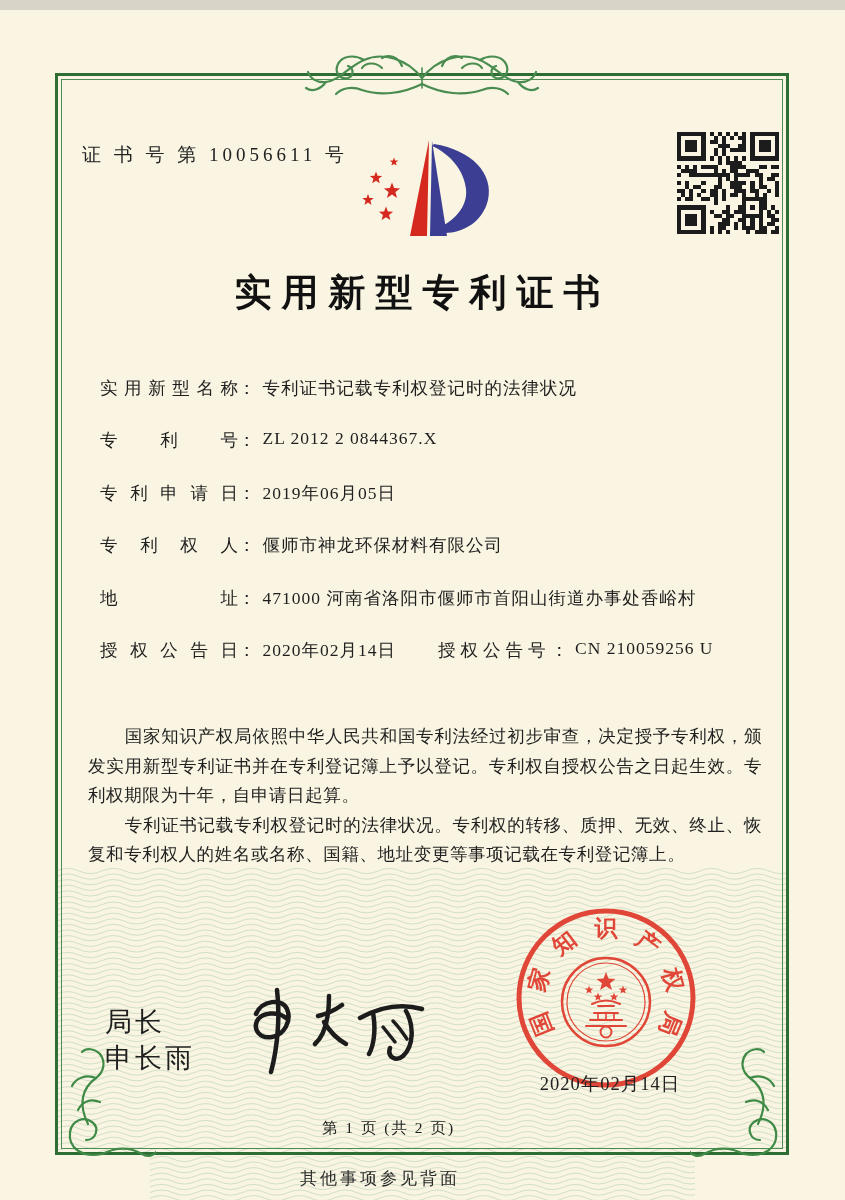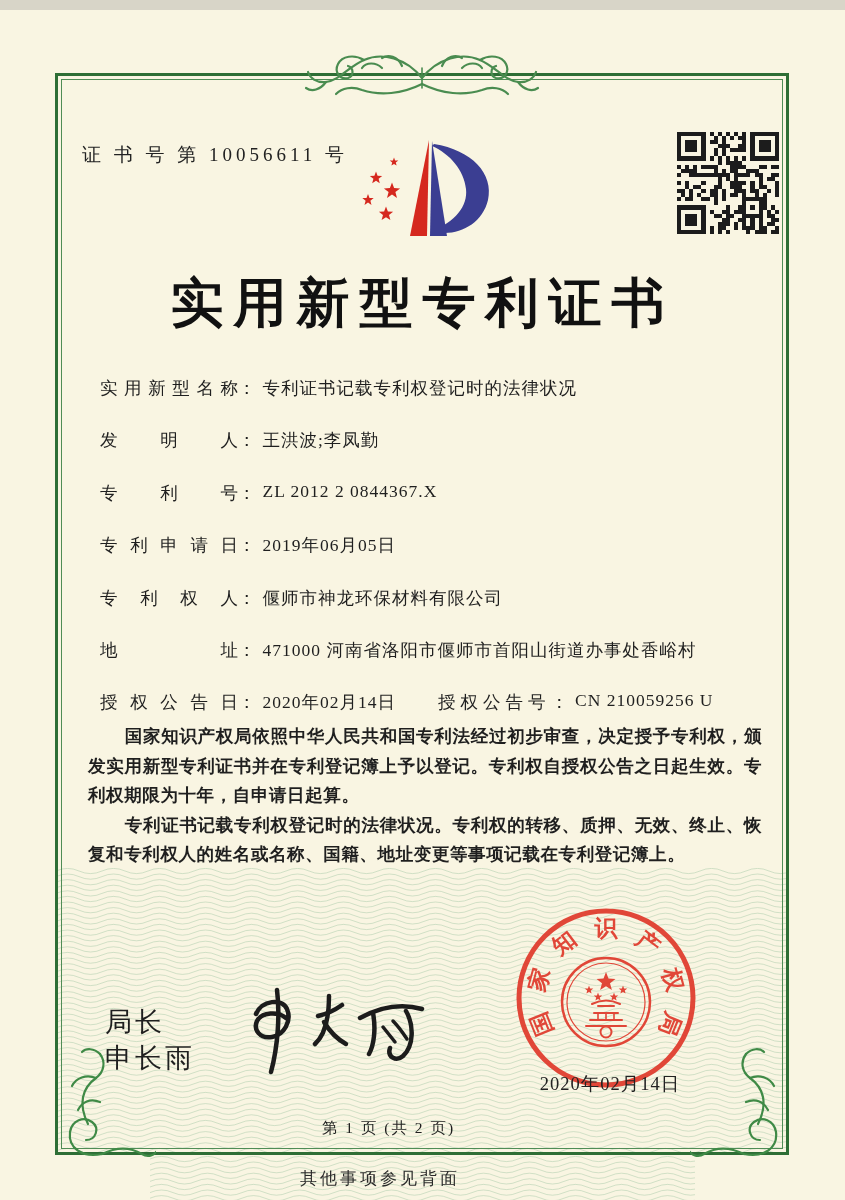--- a/index.html
+++ b/index.html
@@ -5,33 +5,33 @@
   html,body{margin:0;padding:0;background:#d8d5c8;}
   .page{position:relative;width:845px;height:1200px;margin:10px auto;background:#f9f5e2;
         overflow:hidden;font-family:"Liberation Serif","DejaVu Serif",serif;color:#1f1f1f;}
   .abs{position:absolute;}
   
   .frame-outer{position:absolute;left:55px;top:63px;width:734px;height:1082px;
                border:3px solid #2e6e35;box-sizing:border-box;}
   .frame-inner{position:absolute;left:3px;top:3px;right:3px;bottom:3px;
                border:1px solid #4f8c55;}
   .cert-no{left:82px;top:132px;font-size:19px;letter-spacing:4px;color:#222;}
-  .title{left:0;top:258px;width:845px;text-align:center;font-size:53px;font-weight:bold;
+  .title{left:0;top:258px;width:845px;text-align:center;font-size:37px;font-weight:bold;
          letter-spacing:10px;color:#111;}
   .fields{left:100px;top:366px;width:680px;}
   .frow{height:52.4px;white-space:nowrap;font-size:17.5px;}
   .flabel{display:inline-block;width:138px;text-align:justify;text-align-last:justify;
           vertical-align:top;}
   .fcolon{display:inline-block;vertical-align:top;}
   .fval{display:inline-block;margin-left:7px;vertical-align:top;letter-spacing:1px;}
   .grant-right{display:inline-block;margin-left:42px;vertical-align:top;}
   .glabel{letter-spacing:5px;}
   .paras{left:88px;top:712px;width:674px;font-size:17.5px;line-height:29.5px;
          letter-spacing:0.6px;text-align:justify;}
-  .paras p{margin:0;text-indent:2.1em;font-weight:bold;}
+  .paras p{margin:0;text-indent:2.1em;}
   .director{left:105px;top:994px;font-size:27px;letter-spacing:3px;line-height:36px;}
   .seal-date{left:520px;top:1061px;width:180px;font-size:18.5px;letter-spacing:1px;
              color:#222;text-align:center;}
   .page-info{left:0;top:1108px;width:721px;text-align:center;font-size:15.5px;
              letter-spacing:2px;padding-left:28px;}
   .back-note{left:0;top:1157px;width:760px;text-align:center;font-size:17px;
              letter-spacing:3px;color:#2a2a2a;}
   svg{display:block;}
 </style>
 </head>
@@ -392,23 +392,20 @@
       <rect x="18" y="18" width="1" height="1" fill="#1c1c1c"></rect>
     </svg>
 
   <div class="abs title">实用新型专利证书</div>
 
   <div class="abs fields">
     <div class="frow">
       <span class="flabel">实用新型名称</span><span class="fcolon">：</span><span class="fval">专利证书记载专利权登记时的法律状况</span>
     </div>
     <div class="frow">
-      <span class="flabel">发明人</span><span class="fcolon">：</span><span class="fval">王洪波;李凤勤</span>
-    </div>
-    <div class="frow">
       <span class="flabel">专利号</span><span class="fcolon">：</span><span class="fval">ZL 2012 2 0844367.X</span>
     </div>
     <div class="frow">
       <span class="flabel">专利申请日</span><span class="fcolon">：</span><span class="fval">2019年06月05日</span>
     </div>
     <div class="frow">
       <span class="flabel">专利权人</span><span class="fcolon">：</span><span class="fval">偃师市神龙环保材料有限公司</span>
     </div>
     <div class="frow">
       <span class="flabel">地址</span><span class="fcolon">：</span><span class="fval">471000 河南省洛阳市偃师市首阳山街道办事处香峪村</span>

